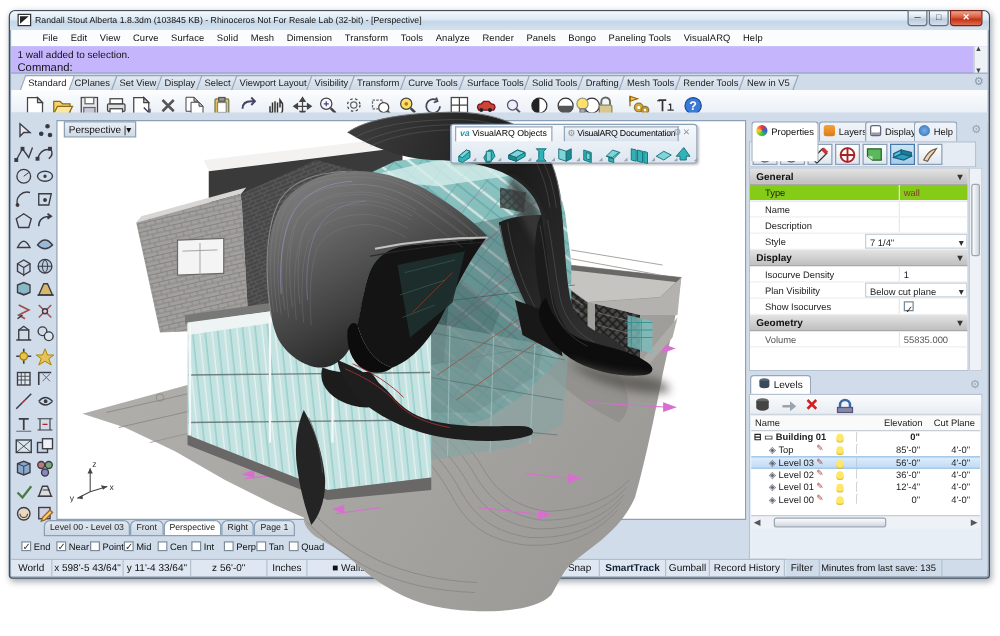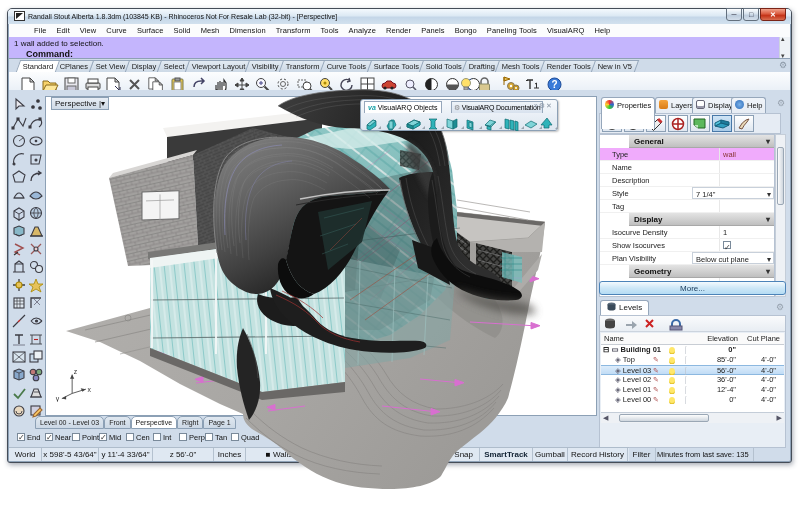--- a/index.html
+++ b/index.html
@@ -48,21 +48,21 @@
     border:1px solid #96a7bb;border-bottom:none;border-radius:3px 3px 0 0;font-size:7.5px;line-height:15px;padding:0 3px;white-space:nowrap;}
   .ptab.act{background:#fff;z-index:2;}
   .ptab .ic{display:inline-block;width:9px;height:9px;vertical-align:-1px;margin-right:3px;border-radius:2px;}
   #prow{position:absolute;left:2px;top:23px;width:182px;height:21px;background:#e6ecf4;border:1px solid #b6c2d2;}
   .pbtn{position:absolute;top:1px;width:20px;height:17px;border:1px solid #8ca0b5;background:linear-gradient(#ffffff,#dfe7f0);}
   #pgrid{position:absolute;left:2px;top:44px;width:176px;height:163px;background:#fff;border:1px solid #b6c2d2;
     font-size:7.5px;color:#222;}
   #pscroll{position:absolute;left:178px;top:44px;width:11px;height:163px;background:#eef1f5;border:1px solid #c4cdd8;}
   #pscroll .th{position:absolute;left:1px;top:12px;width:7px;height:58px;background:linear-gradient(90deg,#fdfdfd,#cfd6de);border:1px solid #9aa7b5;border-radius:2px;}
   .sect{position:relative;height:13px;background:linear-gradient(#e3e3e3,#bfbfbf);border-bottom:1px solid #a8a8a8;
-    font-weight:bold;font-size:8px;line-height:13px;padding-left:5px;color:#111;margin-left:29px;}
+    font-weight:bold;font-size:8px;line-height:13px;padding-left:5px;color:#111;}
   .sect:after{content:"\25BE";position:absolute;right:4px;top:0;color:#333;}
   .prow{position:relative;height:13px;line-height:13px;padding-left:12px;border-bottom:1px solid #f0f0f0;}
   .prow .val{position:absolute;left:92px;top:0;width:82px;height:12px;border-left:1px solid #e8e8e8;padding-left:3px;margin-left:27px;}
   .combo{position:absolute;left:92px;top:0px;width:82px;height:12px;border:1px solid #c8d0da;background:#fff;padding-left:3px;}
   .combo:after{content:"\25BE";position:absolute;right:2px;top:0px;color:#333;font-size:8px;}
   #morebtn{position:absolute;left:2px;top:191px;width:187px;height:14px;border:1px solid #4c83b8;border-radius:3px;
     background:linear-gradient(#f3fafe,#cde7f7 50%,#b5dcf4);font-size:8px;text-align:center;line-height:13px;color:#1a3a5a;}
   #lvltab{position:absolute;left:3px;top:210px;height:15px;background:#fff;border:1px solid #96a7bb;border-bottom:none;
     border-radius:3px 3px 0 0;font-size:8px;line-height:14px;padding:0 6px;z-index:2;}
   #lvlbody{position:absolute;left:2px;top:225px;width:187px;height:133px;background:#e8eef5;border:1px solid #b6c2d2;}
@@ -100,21 +100,21 @@
     <span class="ttl">Randall Stout Alberta 1.8.3dm (103845 KB) - Rhinoceros Not For Resale Lab (32-bit) - [Perspective]</span>
     <div class="winbtns">
         <div class="wb">─</div>
         <div class="wb">□</div>
         <div class="wb close">✕</div>
       </div>
   </div>
   <div id="menubar"><span class="m0">File</span><span>Edit</span><span>View</span><span>Curve</span><span>Surface</span><span>Solid</span><span>Mesh</span><span>Dimension</span><span>Transform</span><span>Tools</span><span>Analyze</span><span>Render</span><span>Panels</span><span>Bongo</span><span>Paneling Tools</span><span>VisualARQ</span><span>Help</span></div>
   <div id="cmdarea">
     <div style="position:absolute;left:5px;top:2px;">1 wall added to selection.</div>
-    <div style="position:absolute;left:5px;top:12px;font-weight:bold;font-size:9px;margin-left:12px;">Command:</div>
+    <div style="position:absolute;left:5px;top:12px;font-weight:normal;font-size:9px;">Command:</div>
     <div id="cmdscroll"></div>
   </div>
   <div id="tabrow"><span style="display:inline-block;width:9px;"></span><span class="ttab act"><i>Standard</i></span><span class="ttab"><i>CPlanes</i></span><span class="ttab"><i>Set View</i></span><span class="ttab"><i>Display</i></span><span class="ttab"><i>Select</i></span><span class="ttab"><i>Viewport Layout</i></span><span class="ttab"><i>Visibility</i></span><span class="ttab"><i>Transform</i></span><span class="ttab"><i>Curve Tools</i></span><span class="ttab"><i>Surface Tools</i></span><span class="ttab"><i>Solid Tools</i></span><span class="ttab"><i>Drafting</i></span><span class="ttab"><i>Mesh Tools</i></span><span class="ttab"><i>Render Tools</i></span><span class="ttab"><i>New in V5</i></span><span id="gear1">⚙</span></div>
   <div id="mtoolbar">
    <svg width="560" height="26" style="position:absolute;left:4px;top:0;">
     <defs>
   <filter id="blur2" x="-40%" y="-40%" width="180%" height="180%">
             <feGaussianBlur stdDeviation="2.5"></feGaussianBlur>
           </filter>
   <filter id="blur4" x="-40%" y="-40%" width="180%" height="180%">
@@ -457,36 +457,34 @@
               <path d="M2 10 l6-3 8 2 -6 3z" fill="#2e9ec0" stroke="#14607c"></path>
               <path d="M2 10 l6-3 0-3 -6 3z" fill="#53c3dd" stroke="#14607c"></path>
               <path d="M8 7 l8 2 0-3 -8-2z" fill="#1c7c9c" stroke="#14607c"></path>
             </svg></span>
         <span class="pbtn" style="left:134px;"><svg width="18" height="15">
               <path d="M4 12 q3-6 7-8 l3-1 -2 3 q-3 3-5 7z" fill="#e8d8b8" stroke="#754"></path>
             </svg></span>
       </div>
       <div id="pgrid">
         <div class="sect">General</div>
-        <div class="prow" style="background:#f0abfc;">Type<span class="val" style="color:#833;">wall</span></div>
+        <div class="prow" style="background:#84cc16;">Type<span class="val" style="color:#833;">wall</span></div>
         <div class="prow">Name<span class="val"></span></div>
         <div class="prow">Description<span class="val"></span></div>
         <div class="prow">Style<span class="combo">7 1/4"</span></div>
-        <div class="prow">Tag<span class="val"></span></div>
         <div class="sect">Display</div>
         <div class="prow">Isocurve Density<span class="val">1</span></div>
+        <div class="prow">Plan Visibility<span class="combo">Below cut plane</span></div>
         <div class="prow">Show Isocurves<span class="val"><span class="cb on" style="width:8px;height:8px;"></span></span></div>
-        <div class="prow">Plan Visibility<span class="combo">Below cut plane</span></div>
         <div class="sect">Geometry</div>
         <div class="prow" style="color:#555;">Volume<span class="val">55835.000</span></div>
       </div>
       <div id="pscroll">
           <div class="th"></div>
         </div>
-      <div id="morebtn">More...</div>
       <div id="lvltab"><svg width="9" height="9" style="vertical-align:-1px;margin-right:3px;">
             <ellipse cx="4.5" cy="2.5" rx="4" ry="2" fill="#5a6a7a"></ellipse>
             <path d="M0.5 2.5 v4 a4 2 0 0 0 8 0 v-4" fill="#3a4a5a"></path>
           </svg>Levels</div>
       <span class="gear" style="right:6px;top:212px;">⚙</span>
       <div id="lvlbody">
         <div id="lvlbar">
           <svg width="90" height="14" style="position:absolute;left:4px;top:1px;">
             <ellipse cx="6" cy="4" rx="5" ry="2.5" fill="#666"></ellipse>
               <path d="M1 4 v5 a5 2.5 0 0 0 10 0 v-5" fill="#444"></path>

